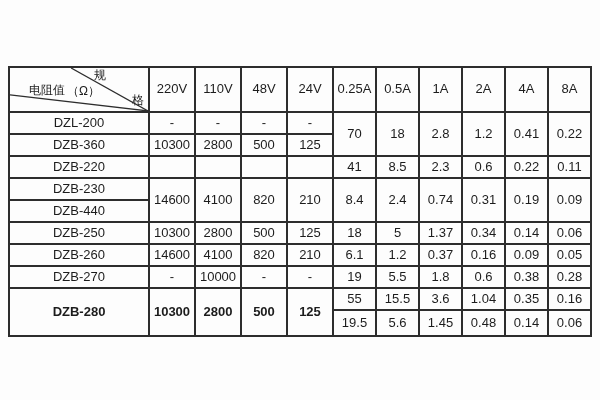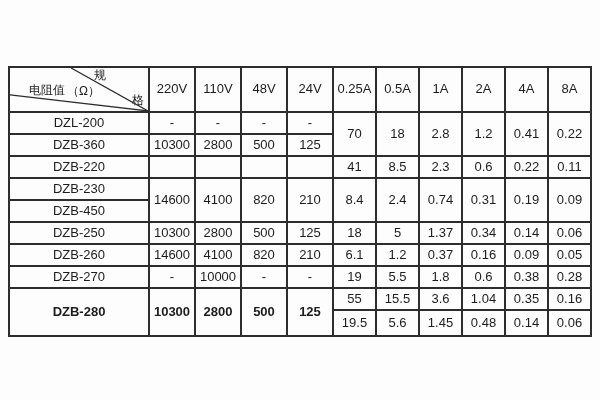--- a/index.html
+++ b/index.html
@@ -137,21 +137,21 @@
       <td rowspan="2">210</td>
       <td rowspan="2">8.4</td>
       <td rowspan="2">2.4</td>
       <td rowspan="2">0.74</td>
       <td rowspan="2">0.31</td>
       <td rowspan="2">0.19</td>
       <td rowspan="2">0.09</td>
     </tr>
 
     <tr class="r">
-      <td>DZB-450</td>
+      <td>DZB-440</td>
     </tr>
 
     <tr class="r">
       <td>DZB-250</td>
       <td>10300</td>
       <td>2800</td>
       <td>500</td>
       <td>125</td>
       <td>18</td>
       <td>5</td>

